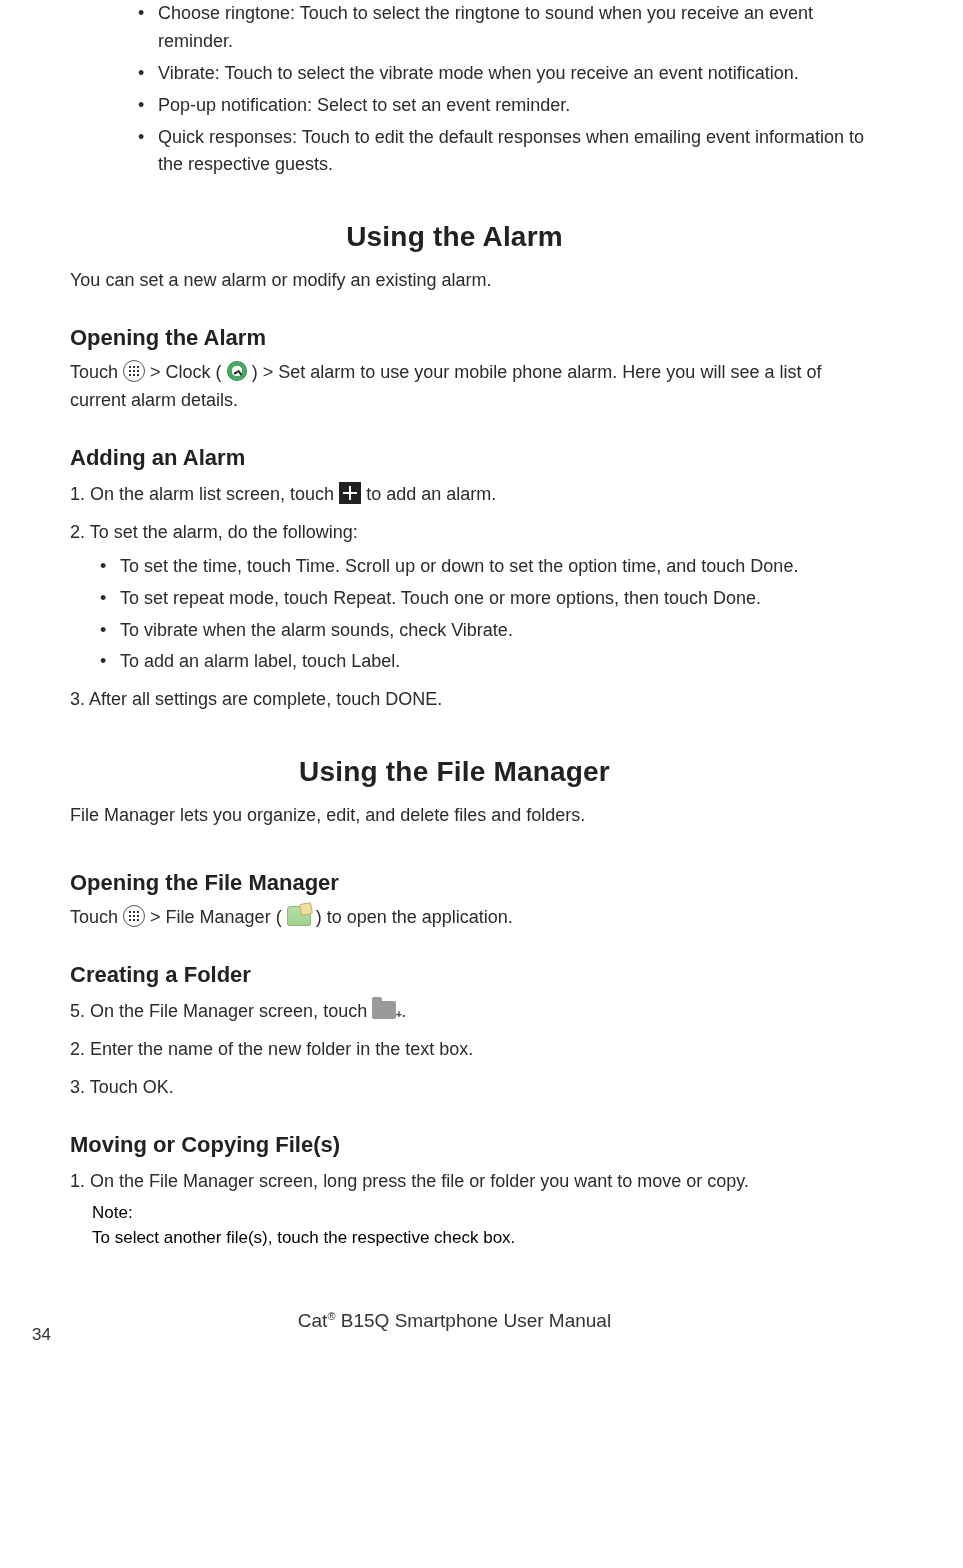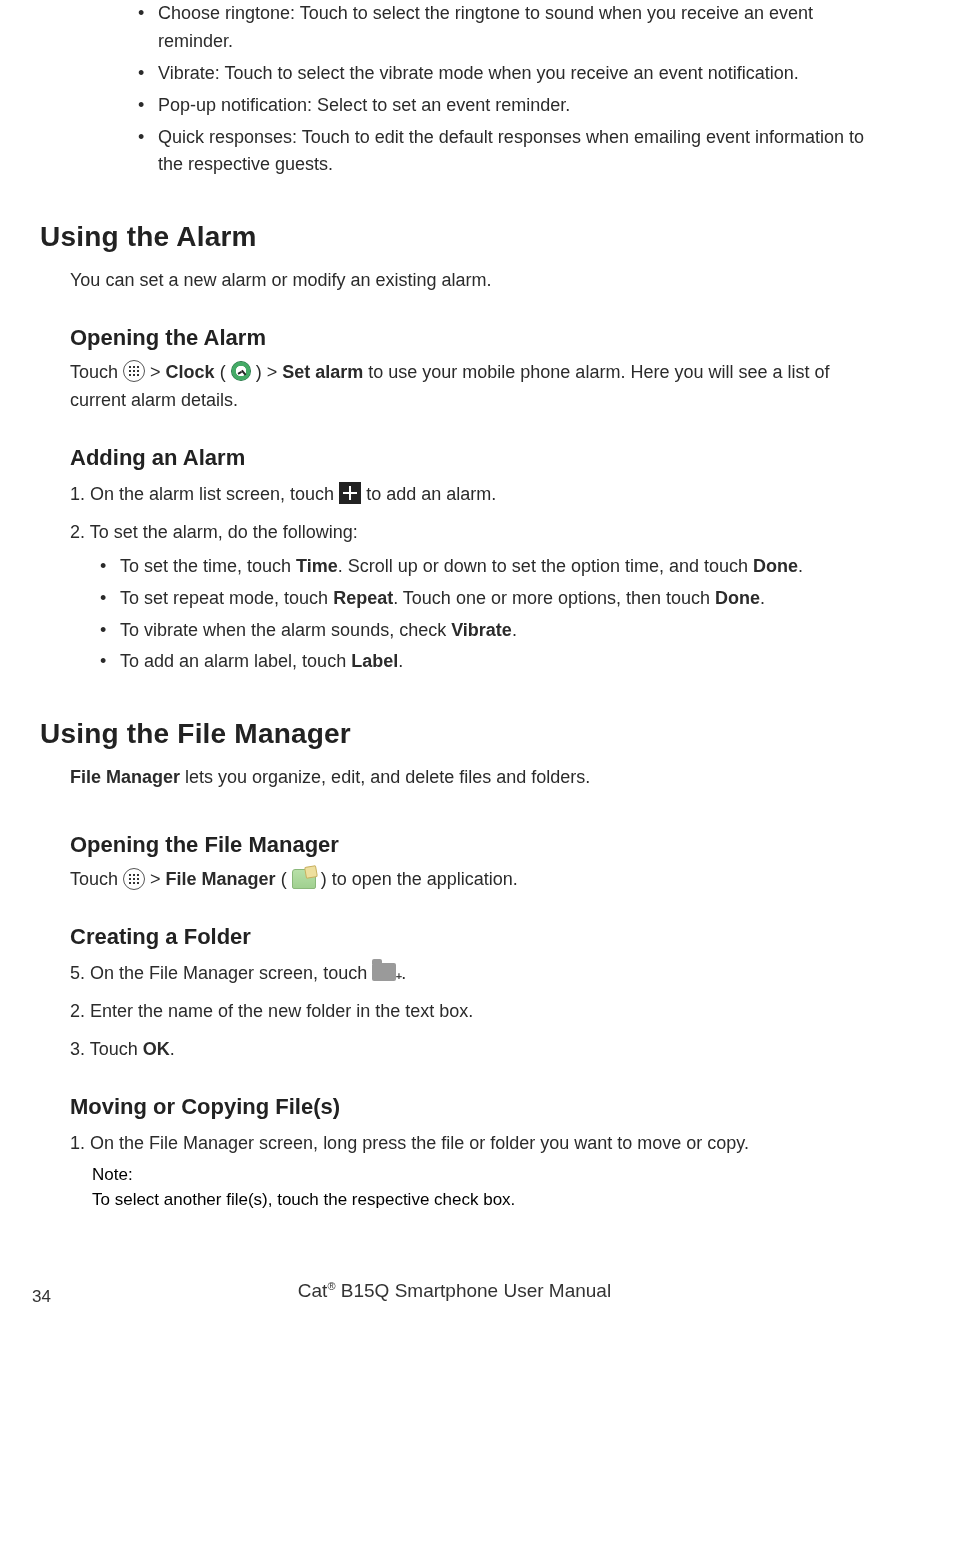--- a/index.html
+++ b/index.html
@@ -79,21 +79,21 @@
     margin-bottom: 4px;
   }
   ul.sub-bullets > li::before {
     content: "•";
     position: absolute;
     left: 0;
     top: 0;
     font-size: 18px;
   }
 
-  .bold { font-weight: 700; }
+  .bold { font-weight: 400; }
 
   
   .apps-icon, .clock-icon, .plus-icon, .fm-icon, .folder-icon {
     display: inline-block;
     vertical-align: middle;
     position: relative;
     top: -2px;
   }
   .apps-icon {
     width: 20px; height: 20px;
@@ -208,29 +208,29 @@
     position:absolute;
     left:-8px;
     bottom:10px;
     font-size:17px;
     color:#333;
   }
   .footer-title {
     position:absolute;
     left:50%;
     transform:translateX(-50%);
-    bottom:14px;
+    bottom:22px;
     font-size:19px;
     color:#333;
     text-align:right;
   }
   .footer-title sup { font-size:11px; vertical-align: super; }
   .h2-block, .para, .ol-step, .sub-bullets-wrap, .note-block { margin-left: 0; }
 
-  h1 { margin-left: -30px; }
+  h1 { margin-left: -30px; text-align: center; }
 
 </style>
 </head>
 <body>
 
 <div class="page">
   <div class="content" style="padding-left:30px;">
 
     <ul class="top-bullets">
       <li><span>Choose ringtone: Touch to select the ringtone to sound when you receive an event reminder.</span></li>
@@ -273,20 +273,23 @@
         <span>To set repeat mode, touch </span><span class="bold">Repeat</span><span>. Touch one or more options, then touch </span><span class="bold">Done</span><span>.</span>
       </li>
       <li>
         <span>To vibrate when the alarm sounds, check </span><span class="bold">Vibrate</span><span>.</span>
       </li>
       <li>
         <span>To add an alarm label, touch </span><span class="bold">Label</span><span>.</span>
       </li>
     </ul>
 
+    <div class="ol-step">
+      <span>3. After all settings are complete, touch </span><span class="bold">DONE</span><span>.</span>
+    </div>
 
     <h1>Using the File Manager</h1>
     <div class="body-text">
       <span class="bold">File Manager</span><span> lets you organize, edit, and delete files and folders.</span>
     </div>
 
     <h2 style="margin-top:40px;">Opening the File Manager</h2>
     <div class="body-text">
       <span>Touch </span>
       <span class="apps-icon"></span>

